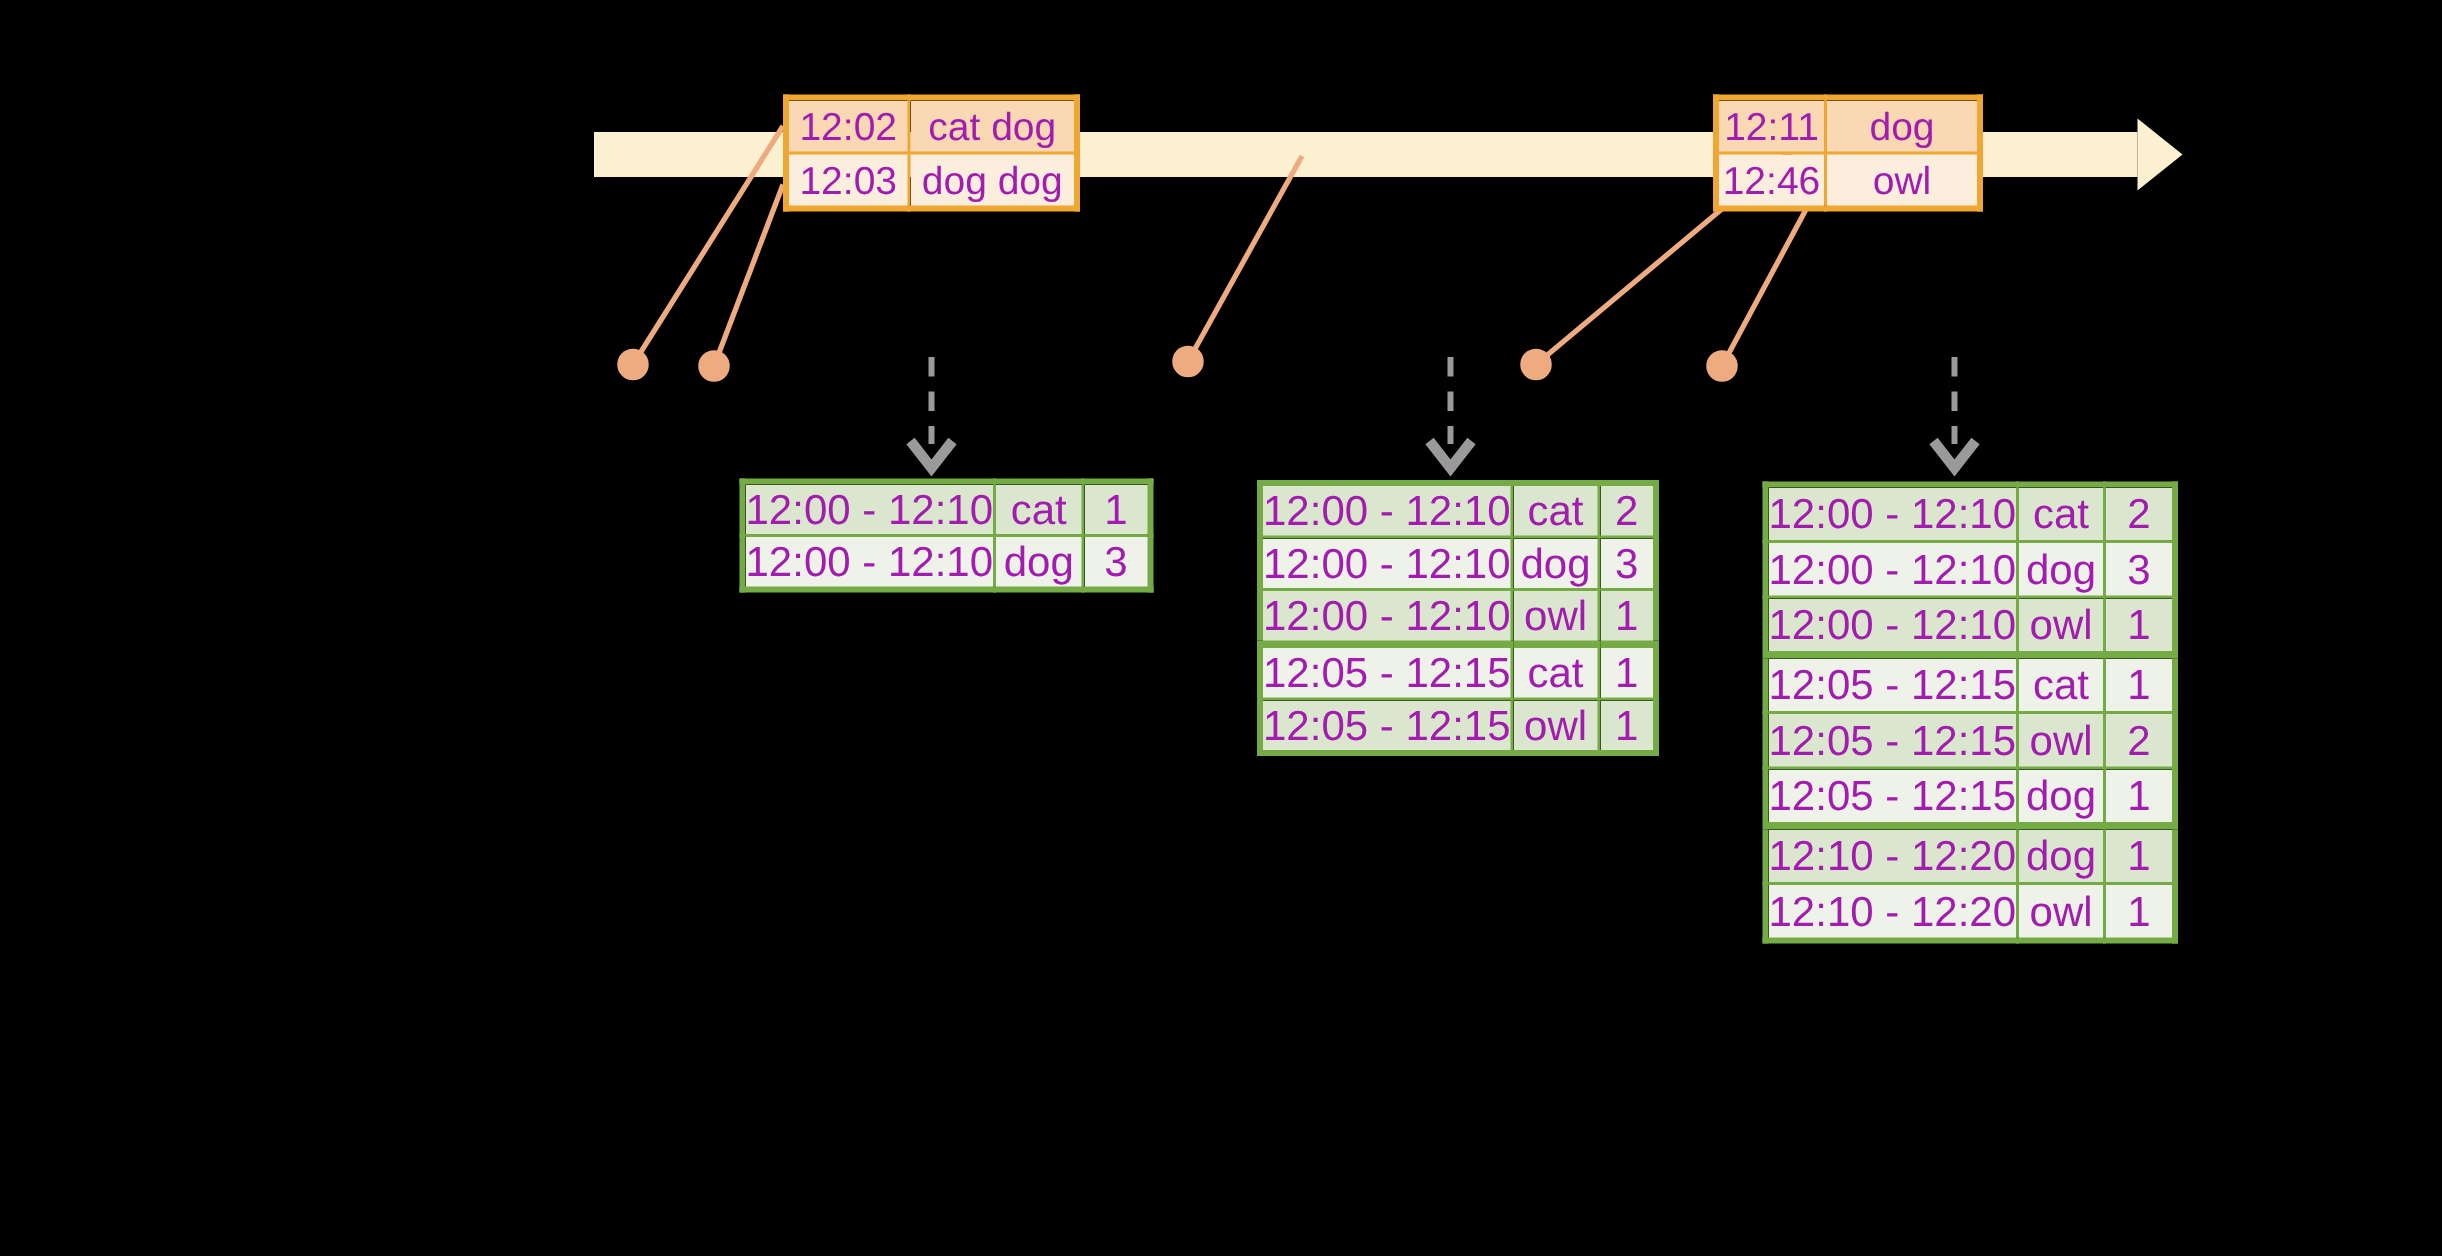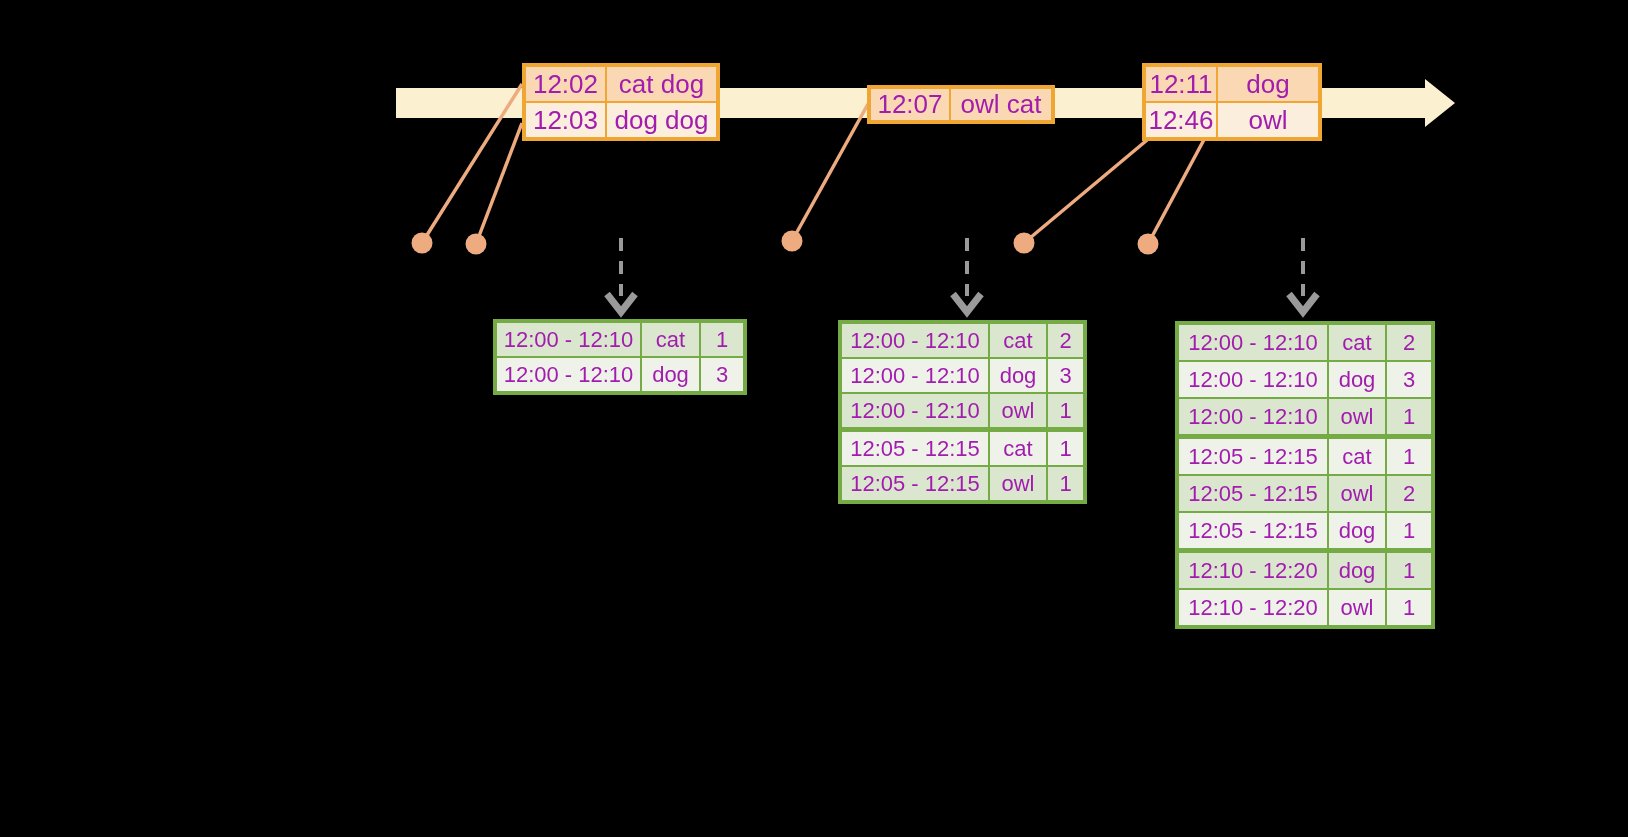--- a/index.html
+++ b/index.html
@@ -22,21 +22,21 @@
   .event-table tr:nth-child(even) td{background:#FBEEDC;}
   .event-table.single td{background:#FBEEDC;height:30px;}
   #event1{left:522px;top:63px;}
   #event1 td:nth-child(1){width:79px}  #event1 td:nth-child(2){width:109px}
   #event2{left:867px;top:85px;}
   #event2 td:nth-child(1){width:78px}  #event2 td:nth-child(2){width:100px}
   #event3{left:1142px;top:63px;}
   #event3 td:nth-child(1){width:70px}  #event3 td:nth-child(2){width:100px}
 
   .result-table{border:4px solid #74AB44;}
-  .result-table td{border:2px solid #74AB44;font-size:22px;height:33px;}
+  .result-table td{border:2px solid #74AB44;font-size:28px;height:33px;}
   .result-table tr:nth-child(odd) td{background:#DBE6CE;}
   .result-table tr:nth-child(even) td{background:#EFF2E9;}
   .result-table tr.group-end td{border-bottom:5px solid #74AB44;}
   #result1{left:493px;top:319px;}
   #result1 td:nth-child(1){width:143px} #result1 td:nth-child(2){width:57px} #result1 td:nth-child(3){width:42px}
   #result2{left:838px;top:320px;}
   #result2 td:nth-child(1){width:146px} #result2 td:nth-child(2){width:56px} #result2 td:nth-child(3){width:35px}
   #result3{left:1175px;top:321px;}
   #result3 td{height:35px;}
   #result3 td:nth-child(1){width:148px} #result3 td:nth-child(2){width:56px} #result3 td:nth-child(3){width:44px}
@@ -76,28 +76,20 @@
 
   <table id="event1" class="event-table">
     <tbody>
         <tr>
           <td>12:02</td>
           <td>cat dog</td>
         </tr>
         <tr>
           <td>12:03</td>
           <td>dog dog</td>
-        </tr>
-      </tbody>
-  </table>
-  <table id="event2" class="event-table single">
-    <tbody>
-        <tr>
-          <td>12:07</td>
-          <td>owl cat</td>
         </tr>
       </tbody>
   </table>
   <table id="event3" class="event-table">
     <tbody>
         <tr>
           <td>12:11</td>
           <td>dog</td>
         </tr>
         <tr>

